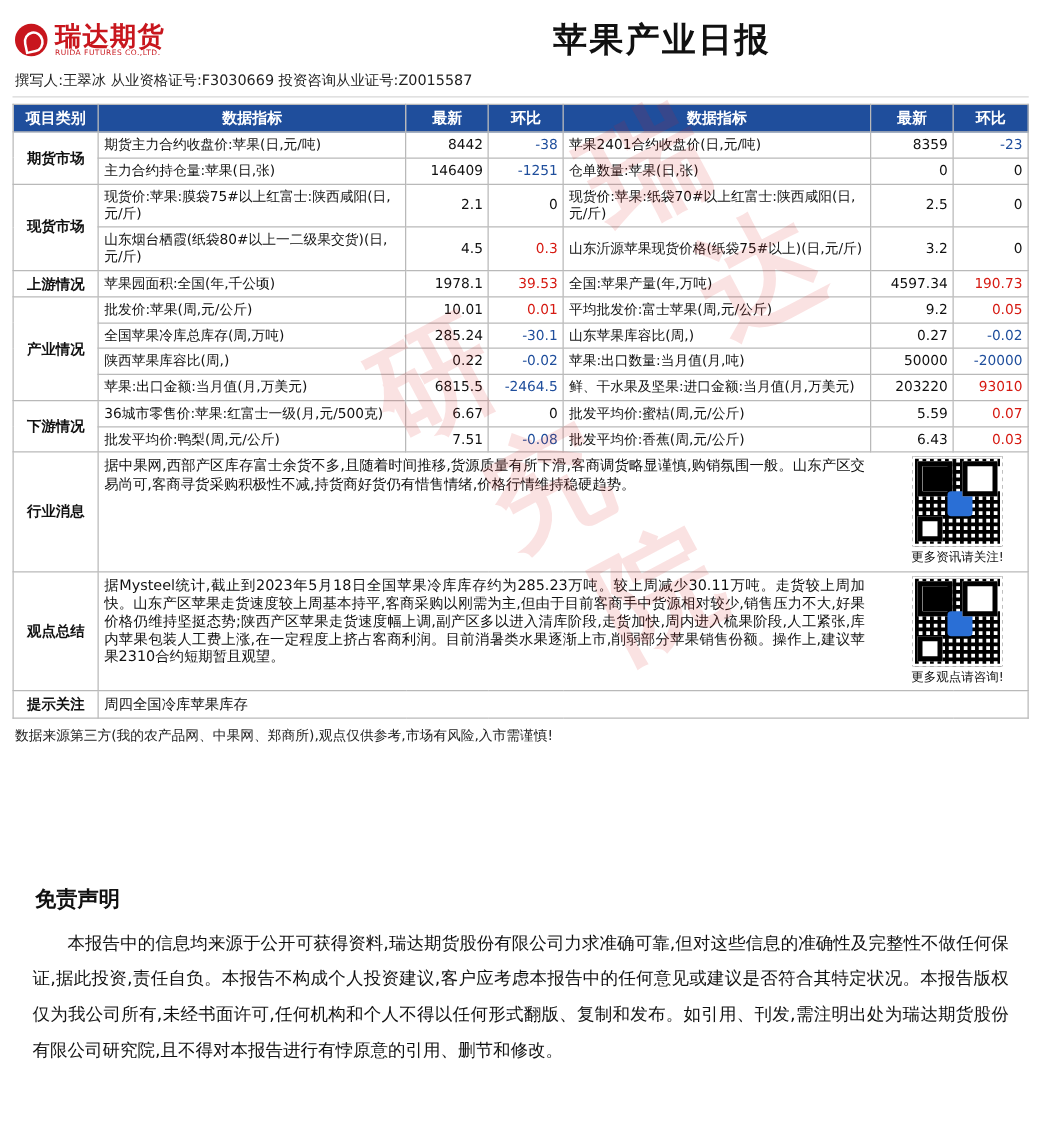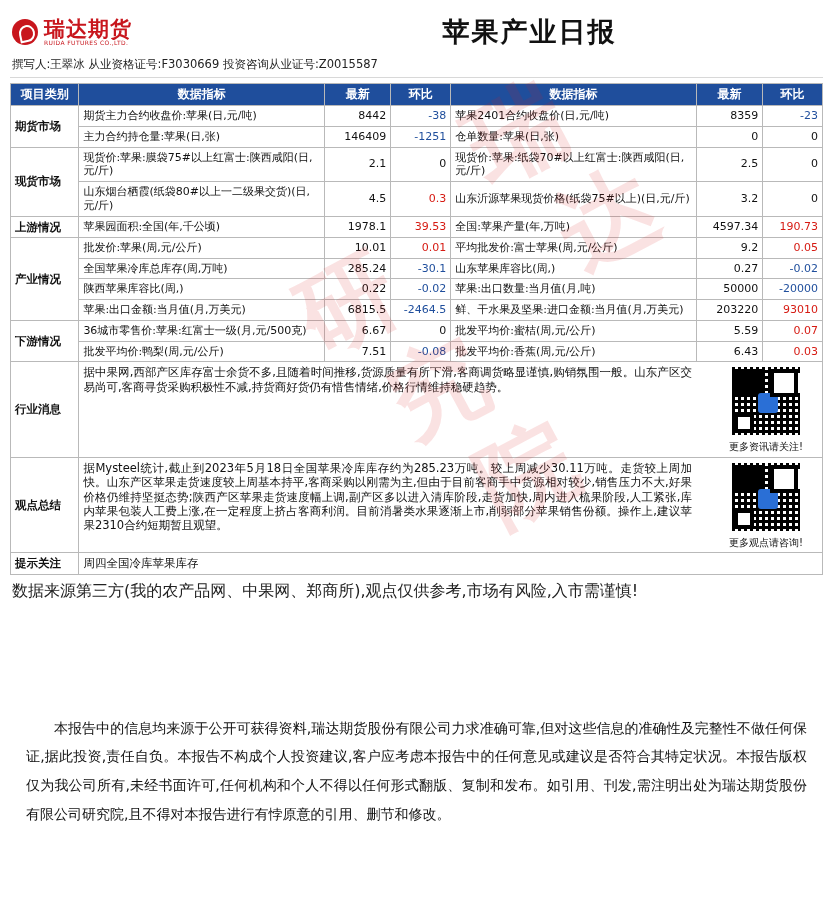--- a/index.html
+++ b/index.html
@@ -109,21 +109,21 @@
     font-size: 12px;
     padding: 5px 4px;
     border-color: #1f4e9c;
   }
   .col-cat   { width: 64px; }
   .col-ind   { width: 230px; }
   .col-val   { width: 62px; }
   .col-chg   { width: 56px; }
 
   td.cat {
-    text-align: left;
+    text-align: center;
     font-weight: bold;
     font-size: 11.5px;
     background: #fff;
   }
   td.ind { text-align: left; }
   td.num { text-align: right; font-variant-numeric: tabular-nums; }
   .neg { color: #1f4e9c; }
   .pos { color: #d61a12; }
   .zero { color: #111; }
 
@@ -182,21 +182,21 @@
     color: #111;
     margin-top: 4px;
   }
   td.tip {
     text-align: left;
     padding: 5px 8px;
     font-size: 11.5px;
   }
 
   .source-line {
-    font-size: 16px;
+    font-size: 11px;
     color: #222;
     padding: 6px 2px 0 2px;
   }
 
   
   .watermark {
     position: absolute;
     left: 0; top: 60px;
     width: 833px; height: 620px;
     pointer-events: none;
@@ -406,16 +406,17 @@
 
   <div class="watermark">
       <div class="wm-char" style="left: 470px; top: 10px;">瑞</div>
       <div class="wm-char" style="left: 560px; top: 95px;">达</div>
       <div class="wm-char" style="left: 300px; top: 180px;">研</div>
       <div class="wm-char" style="left: 390px; top: 265px;">究</div>
       <div class="wm-char" style="left: 480px; top: 350px;">院</div>
     </div>
 
   <div class="disclaimer">
+    <h2>免责声明</h2>
     <p>本报告中的信息均来源于公开可获得资料,瑞达期货股份有限公司力求准确可靠,但对这些信息的准确性及完整性不做任何保证,据此投资,责任自负。本报告不构成个人投资建议,客户应考虑本报告中的任何意见或建议是否符合其特定状况。本报告版权仅为我公司所有,未经书面许可,任何机构和个人不得以任何形式翻版、复制和发布。如引用、刊发,需注明出处为瑞达期货股份有限公司研究院,且不得对本报告进行有悖原意的引用、删节和修改。</p>
   </div>
 
 </div>
 
 </body></html>

